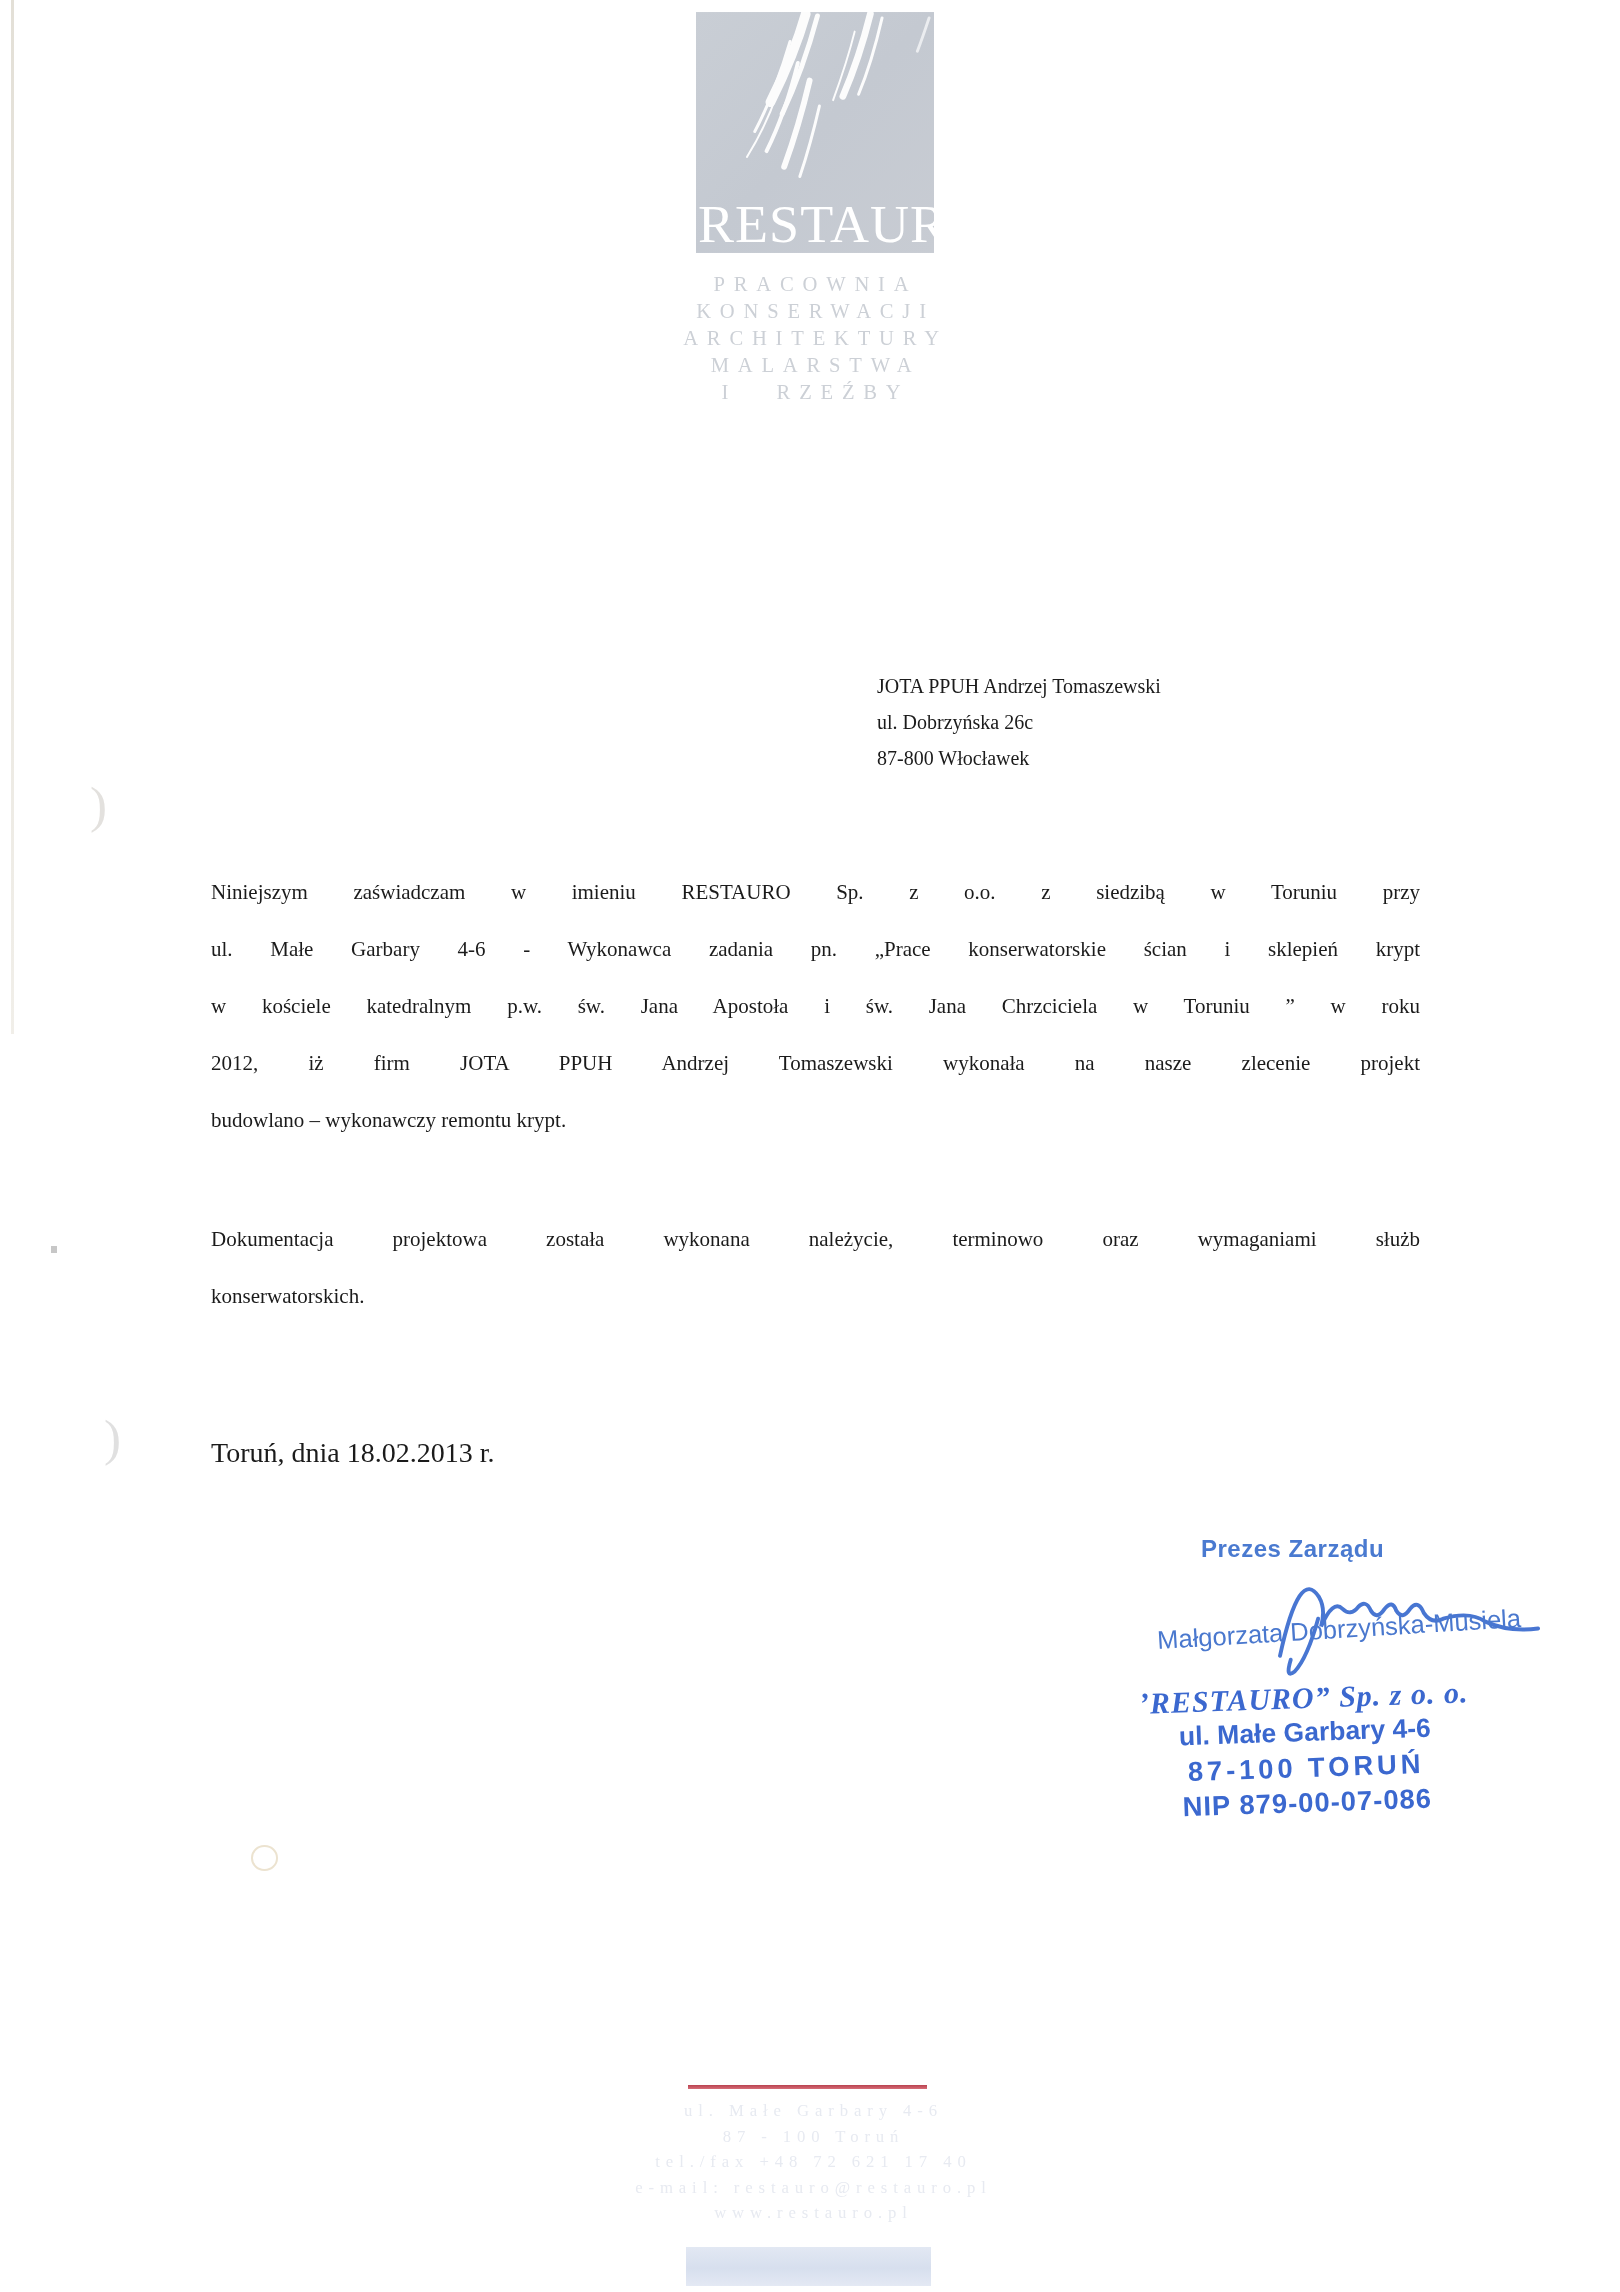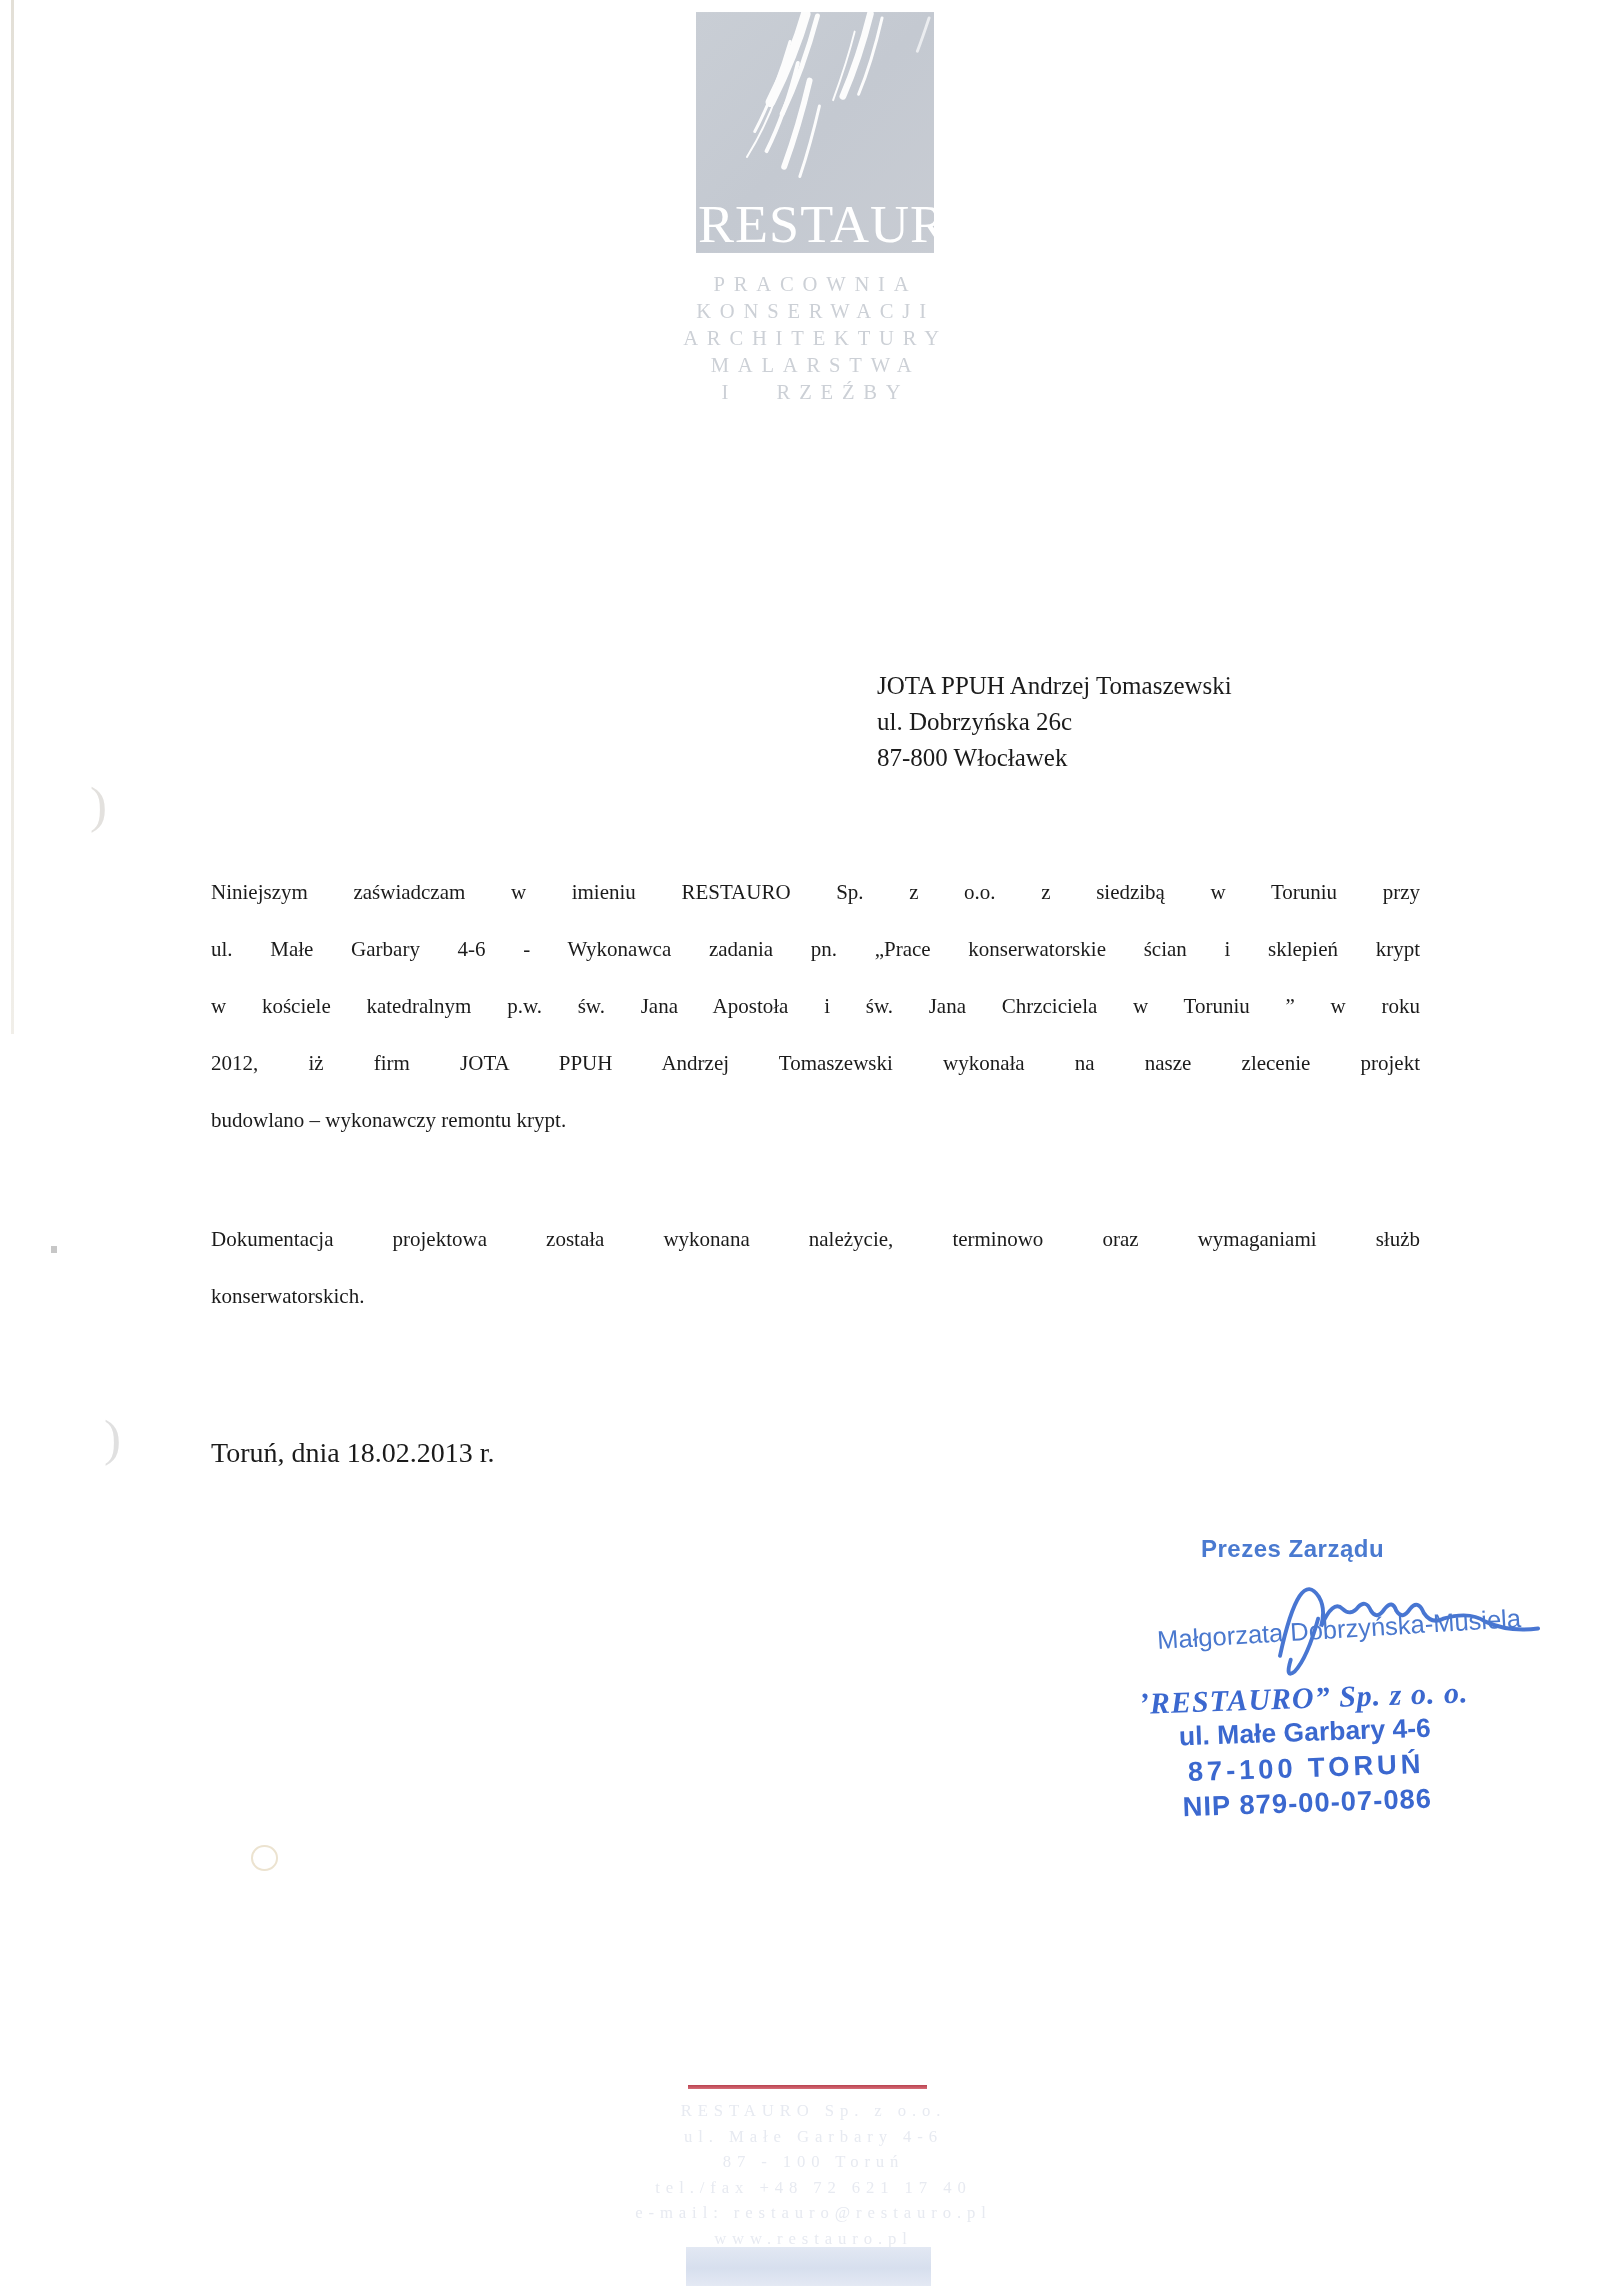--- a/index.html
+++ b/index.html
@@ -21,21 +21,21 @@
     letter-spacing:1px;white-space:nowrap;transform:scaleX(1.02);transform-origin:left;
   }
   .logo-sub{
     position:absolute;left:682px;top:271px;width:267px;text-align:center;
     font-family:"Liberation Serif",serif;font-size:20.6px;color:#ccd0d6;
     letter-spacing:8.8px;line-height:27px;white-space:nowrap;
   }
   .logo-sub .lg-line{height:27px;}
   .logo-sub .lg-last{word-spacing:25.5px;}
   
-  .recipient{position:absolute;left:877px;top:668px;font-size:25px;line-height:36px;}
+  .recipient{position:absolute;left:877px;top:668px;font-size:20px;line-height:36px;}
   
   .bodytext{position:absolute;left:211px;width:1209px;font-size:21px;}
   .p1{top:864px;}
   .p2{top:1211px;}
   .jline{line-height:57px;text-align:justify;text-align-last:justify;}
   .jline-last{line-height:57px;text-align:left;text-align-last:left;}
   .dateline{position:absolute;left:211px;top:1433px;font-size:28px;line-height:39px;}
   
   .sig-title{
     position:absolute;left:1201px;top:1535px;font-family:"Liberation Sans",sans-serif;
@@ -143,21 +143,20 @@
 
   <div class="stamp">
     <div class="stamp-l1">’RESTAURO” Sp. z o. o.</div>
     <div class="stamp-l2">ul. Małe Garbary 4-6</div>
     <div class="stamp-l3">87-100 TORUŃ</div>
     <div class="stamp-l4">NIP 879-00-07-086</div>
   </div>
 
   <div class="red-rule"></div>
   <div class="footer">
-    <div>RESTAURO Sp. z o.o.</div>
     <div>ul. Małe Garbary 4-6</div>
     <div>87 - 100 Toruń</div>
     <div>tel./fax +48 72 621 17 40</div>
     <div>e-mail: restauro@restauro.pl</div>
     <div>www.restauro.pl</div>
   </div>
   <div class="bottom-bar"></div>
 
 </div>
 

